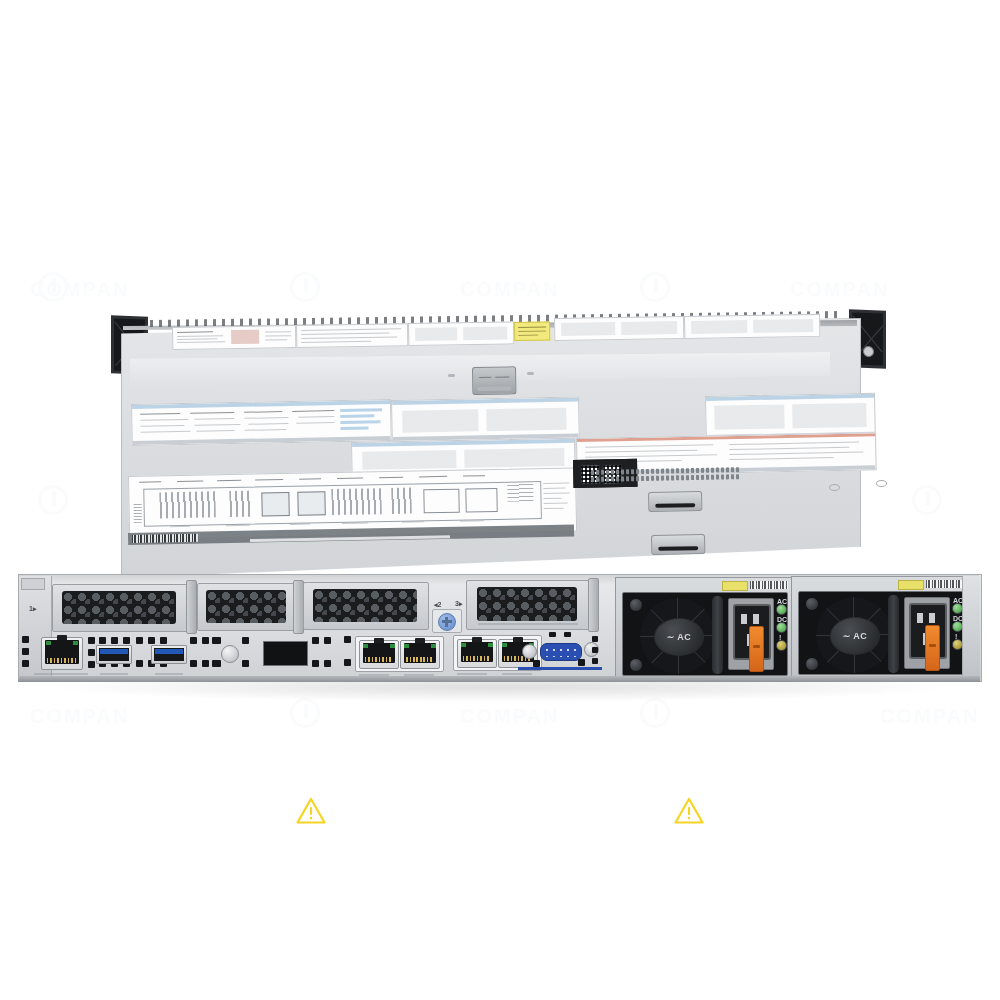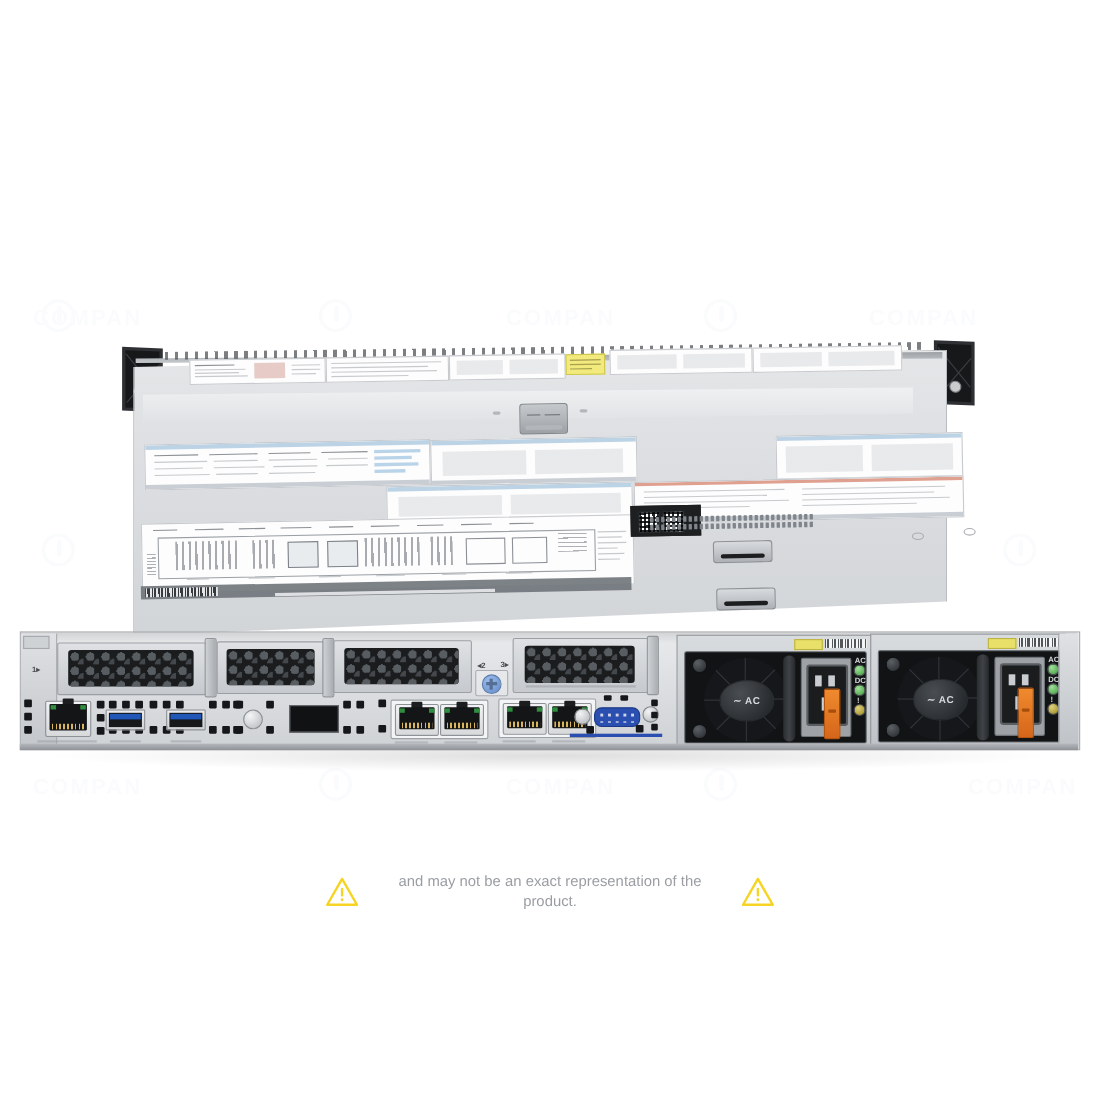--- a/index.html
+++ b/index.html
@@ -700,21 +700,20 @@
                 background:linear-gradient(180deg,#b4b8bc,#8e9296);"></div>
   </div>
 
   <div class="disclaim" style="left:296px;top:786px;width:408px;height:48px;">
     <svg class="warn" viewBox="0 0 30 27">
       <path d="M15 2 L28.5 25.5 L1.5 25.5 Z" fill="none" stroke="#f5d423" stroke-width="2.2" stroke-linejoin="round"></path>
       <rect x="13.9" y="10" width="2.2" height="8" rx="1" fill="#f5d423"></rect>
       <circle cx="15" cy="21" r="1.3" fill="#f5d423"></circle>
     </svg>
     <div style="flex:1 1 auto;">
-      <div class="dtext">and may not be an exact representation of the product.</div>
     </div>
     <svg class="warn" viewBox="0 0 30 27">
       <path d="M15 2 L28.5 25.5 L1.5 25.5 Z" fill="none" stroke="#f5d423" stroke-width="2.2" stroke-linejoin="round"></path>
       <rect x="13.9" y="10" width="2.2" height="8" rx="1" fill="#f5d423"></rect>
       <circle cx="15" cy="21" r="1.3" fill="#f5d423"></circle>
     </svg>
   </div>
 
 </div>
 

